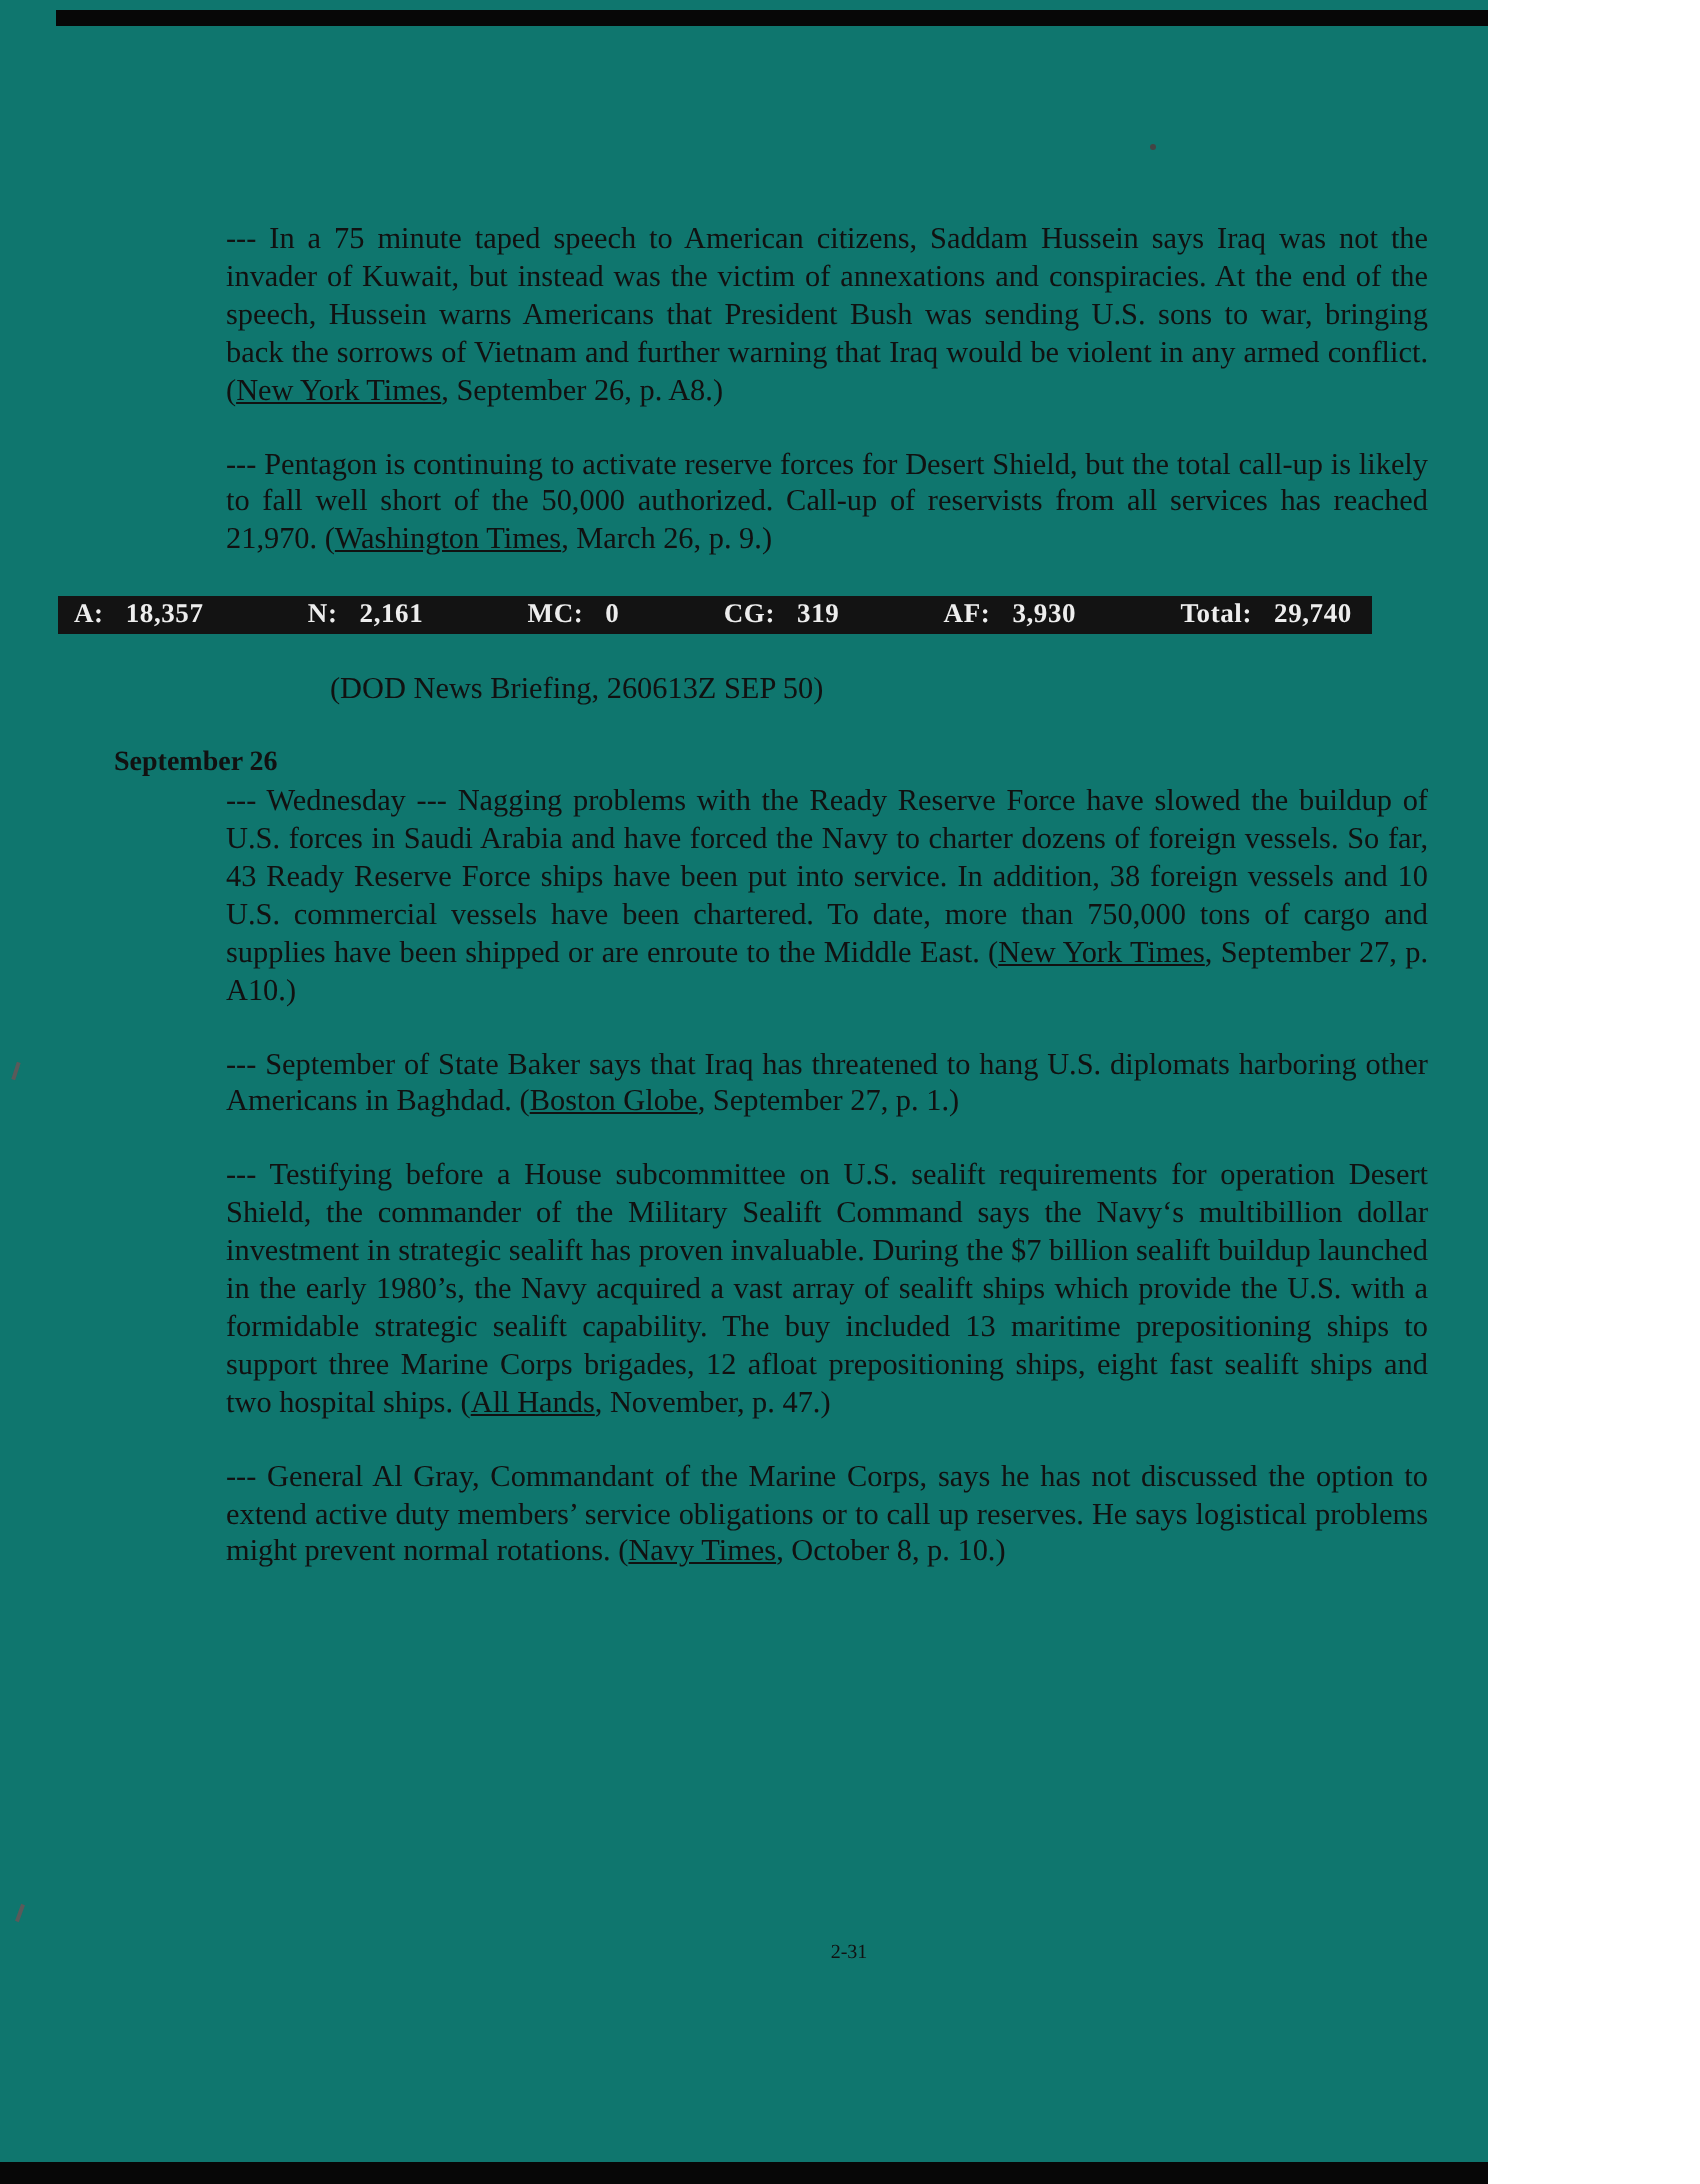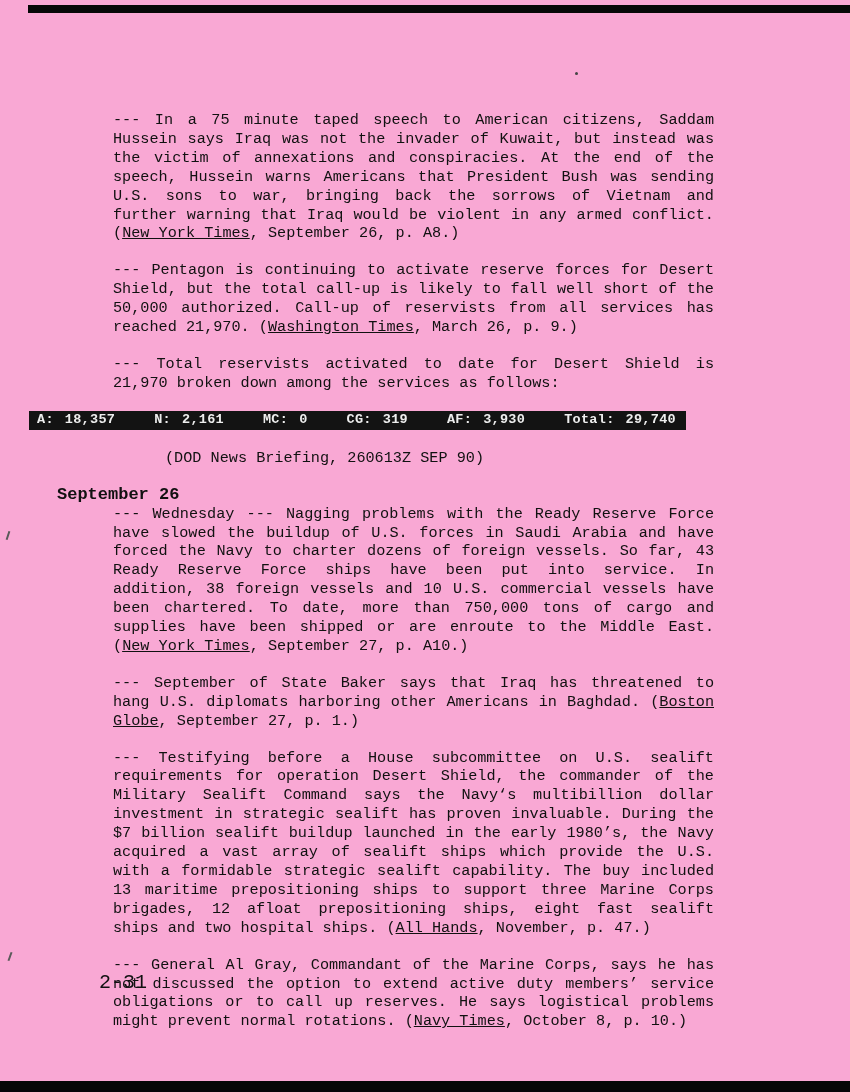--- a/index.html
+++ b/index.html
@@ -4,25 +4,24 @@
 <style>
   * { box-sizing: border-box; }
   html, body { margin: 0; padding: 0; }
   body {
     width: 850px; height: 1092px;
     background: #ffffff;
     font-family: "Liberation Serif", "DejaVu Serif", serif;
   }
   .page {
     position: relative;
-    width: 850px; height: 1092px;
-    background: #f9a8d4;
+    width: 744px; height: 1092px;
+    background: #0f766e;
     overflow: hidden;
     color: #111111;
-    font-family: Liberation Mono, monospace;
   }
   .top-rule {
     position: absolute; top: 5px; left: 28px; right: 0;
     height: 8px; background: #070707;
   }
   .bottom-rule {
     position: absolute; bottom: 0; left: 0; right: 0;
     height: 11px; background: #070707;
   }
   .content {
@@ -33,43 +32,43 @@
     text-align: justify;
     font-size: 15.2px;
     line-height: 18.9px;
   }
   .cite { text-decoration: underline; }
   .dod-line {
     margin-left: 52px;
     text-align: left;
   }
   .date-heading {
-    font-size: 17px;
+    font-size: 14px;
     line-height: 18.9px;
     font-weight: bold;
     margin: 4px 0 0 -56px;
   }
   .stats-bar {
     margin: 0 0 19px -84px;
     width: 657px;
     height: 19px;
     display: flex;
     justify-content: space-between;
     align-items: center;
     padding: 1px 10px 2px 8px;
     font-weight: bold;
     font-size: 13.5px;
     letter-spacing: 0.3px;
   }
   .stat-item { display: inline-flex; white-space: nowrap; }
   .stat-label { margin-right: 11px; }
   .page-number {
-    position: absolute; top: 971px; left: 99px; width: 601px;
-    text-align: left;
-    font-size: 20px;
+    position: absolute; top: 971px; left: 124px; width: 601px;
+    text-align: center;
+    font-size: 10px;
   }
   .scan-artifact {
     position: absolute;
     background: #5a5a5a;
   }
   .artifact-1 { left: 7px; top: 531px; width: 2px; height: 9px; transform: rotate(18deg); }
   .artifact-2 { left: 9px; top: 952px; width: 2px; height: 9px; transform: rotate(20deg); }
   .artifact-dot { left: 575px; top: 72px; width: 3px; height: 3px; border-radius: 50%; background: #444; }
 </style>
 </head>
@@ -79,21 +78,20 @@
   <div class="top-rule"></div>
 
   <div class="scan-artifact artifact-1"></div>
   <div class="scan-artifact artifact-2"></div>
   <div class="scan-artifact artifact-dot"></div>
 
   <div class="content">
     <div id="sections">
         <p class="para"><span>--- In a 75 minute taped speech to American citizens, Saddam Hussein says Iraq was not the invader of Kuwait, but instead was the victim of annexations and conspiracies. At the end of the speech, Hussein warns Americans that President Bush was sending U.S. sons to war, bringing back the sorrows of Vietnam and further warning that Iraq would be violent in any armed conflict. (</span><span class="cite">New York Times</span><span>, September 26, p. A8.)</span></p>
         <p class="para"><span>--- Pentagon is continuing to activate reserve forces for Desert Shield, but the total call-up is likely to fall well short of the 50,000 authorized. Call-up of reservists from all services has reached 21,970. (</span><span class="cite">Washington Times</span><span>, March 26, p. 9.)</span></p>
-        <p class="para"><span>--- Total reservists activated to date for Desert Shield is 21,970 broken down among the services as follows:</span></p>
         <div class="stats-bar" style="background: rgb(19, 19, 19); color: rgb(237, 237, 237);">
           <span class="stat-item">
             <span class="stat-label">A:</span>
             <span class="stat-value">18,357</span>
           </span>
           <span class="stat-item">
             <span class="stat-label">N:</span>
             <span class="stat-value">2,161</span>
           </span>
           <span class="stat-item">
@@ -106,21 +104,21 @@
           </span>
           <span class="stat-item">
             <span class="stat-label">AF:</span>
             <span class="stat-value">3,930</span>
           </span>
           <span class="stat-item">
             <span class="stat-label">Total:</span>
             <span class="stat-value">29,740</span>
           </span>
         </div>
-        <p class="para dod-line"><span>(DOD News Briefing, 260613Z SEP 90)</span></p>
+        <p class="para dod-line"><span>(DOD News Briefing, 260613Z SEP 50)</span></p>
         <h2 class="date-heading">September 26</h2>
         <p class="para"><span>--- Wednesday --- Nagging problems with the Ready Reserve Force have slowed the buildup of U.S. forces in Saudi Arabia and have forced the Navy to charter dozens of foreign vessels. So far, 43 Ready Reserve Force ships have been put into service. In addition, 38 foreign vessels and 10 U.S. commercial vessels have been chartered. To date, more than 750,000 tons of cargo and supplies have been shipped or are enroute to the Middle East. (</span><span class="cite">New York Times</span><span>, September 27, p. A10.)</span></p>
         <p class="para"><span>--- September of State Baker says that Iraq has threatened to hang U.S. diplomats harboring other Americans in Baghdad. (</span><span class="cite">Boston Globe</span><span>, September 27, p. 1.)</span></p>
         <p class="para"><span>--- Testifying before a House subcommittee on U.S. sealift requirements for operation Desert Shield, the commander of the Military Sealift Command says the Navy‘s multibillion dollar investment in strategic sealift has proven invaluable. During the $7 billion sealift buildup launched in the early 1980’s, the Navy acquired a vast array of sealift ships which provide the U.S. with a formidable strategic sealift capability. The buy included 13 maritime prepositioning ships to support three Marine Corps brigades, 12 afloat prepositioning ships, eight fast sealift ships and two hospital ships. (</span><span class="cite">All Hands</span><span>, November, p. 47.)</span></p>
         <p class="para"><span>--- General Al Gray, Commandant of the Marine Corps, says he has not discussed the option to extend active duty members’ service obligations or to call up reserves. He says logistical problems might prevent normal rotations. (</span><span class="cite">Navy Times</span><span>, October 8, p. 10.)</span></p>
       </div>
   </div>
 
   <div class="page-number">2-31</div>
 

